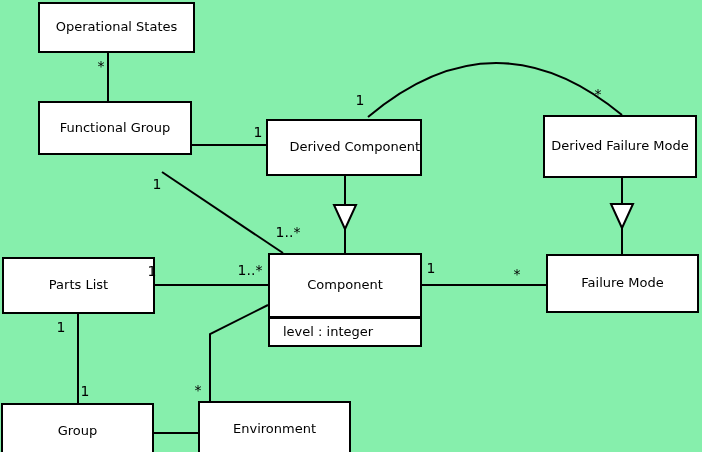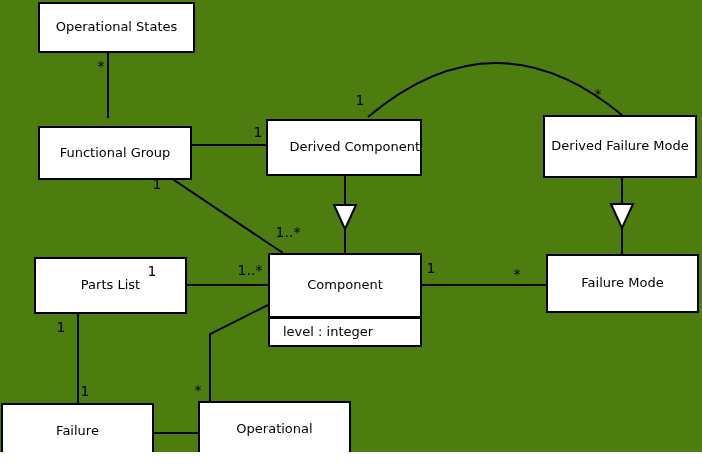--- a/index.html
+++ b/index.html
@@ -1,20 +1,20 @@
 <!DOCTYPE html>
 <html><head>
 <meta charset="utf-8">
 <style>
   html, body { margin: 0; padding: 0; background: #ffffff; }
   .canvas {
     position: relative;
     width: 702px;
     height: 452px;
-    background: #4d7c0f;
+    background: #86efac;
     font-family: "DejaVu Sans", "Liberation Sans", sans-serif;
     color: #000;
     overflow: hidden;
   }
   svg.edges { position: absolute; left: 0; top: 0; width: 702px; height: 464px; }
   svg.edges path, svg.edges line { stroke: #000; stroke-width: 2; fill: none; }
   svg.edges polygon { fill: #ffffff; stroke: #000; stroke-width: 2; }
   .node {
     position: absolute;
     box-sizing: border-box;
@@ -78,55 +78,55 @@
     <path d="M155,285 H268"></path>
     <path d="M78,314 V403"></path>
     <path d="M268,305 L210,334 V401"></path>
     <path d="M154,433 H198"></path>
   </svg>
 
   <div class="node" style="left:38px; top:2px; width:157px; height:51px;">
     <span>Operational States</span>
   </div>
 
-  <div class="node" style="left:38px; top:126px; width:154px; height:54px;">
+  <div class="node" style="left:38px; top:101px; width:154px; height:54px;">
     <span>Functional Group</span>
   </div>
 
   <div class="node" style="left:266px; top:119px; width:156px; height:57px;justify-content:flex-end;">
     <span>Derived Component</span>
   </div>
 
   <div class="node" style="left:543px; top:115px; width:154px; height:63px;align-items:center;">
     <span>Derived Failure Mode</span>
   </div>
 
-  <div class="node" style="left:2px; top:257px; width:153px; height:57px;margin-left:32px;">
+  <div class="node" style="left:2px; top:257px; width:153px; height:57px;">
     <span>Parts List</span>
   </div>
 
   <div class="node" style="left:546px; top:254px; width:153px; height:59px;">
     <span>Failure Mode</span>
   </div>
 
   <div class="node node--class" style="left:268px; top:253px; width:154px; height:94px;">
     <div class="compartment-title">
       <span>Component</span>
     </div>
     <div class="compartment-attr">
       <span>level : integer</span>
     </div>
   </div>
 
   <div class="node" style="left:1px; top:403px; width:153px; height:57px;">
-    <span>Failure</span>
+    <span>Group</span>
   </div>
 
   <div class="node" style="left:198px; top:401px; width:153px; height:56px;">
-    <span>Operational</span>
+    <span>Environment</span>
   </div>
 
   <span class="mult" style="left:101px; top:66px;">*</span>
   <span class="mult" style="left:157px; top:184px;">1</span>
   <span class="mult" style="left:258px; top:132px;">1</span>
   <span class="mult" style="left:360px; top:100px;">1</span>
   <span class="mult" style="left:598px; top:94px;">*</span>
   <span class="mult" style="left:288px; top:232px;">1..*</span>
   <span class="mult" style="left:250px; top:270px;">1..*</span>
   <span class="mult" style="left:152px; top:271px;">1</span>

